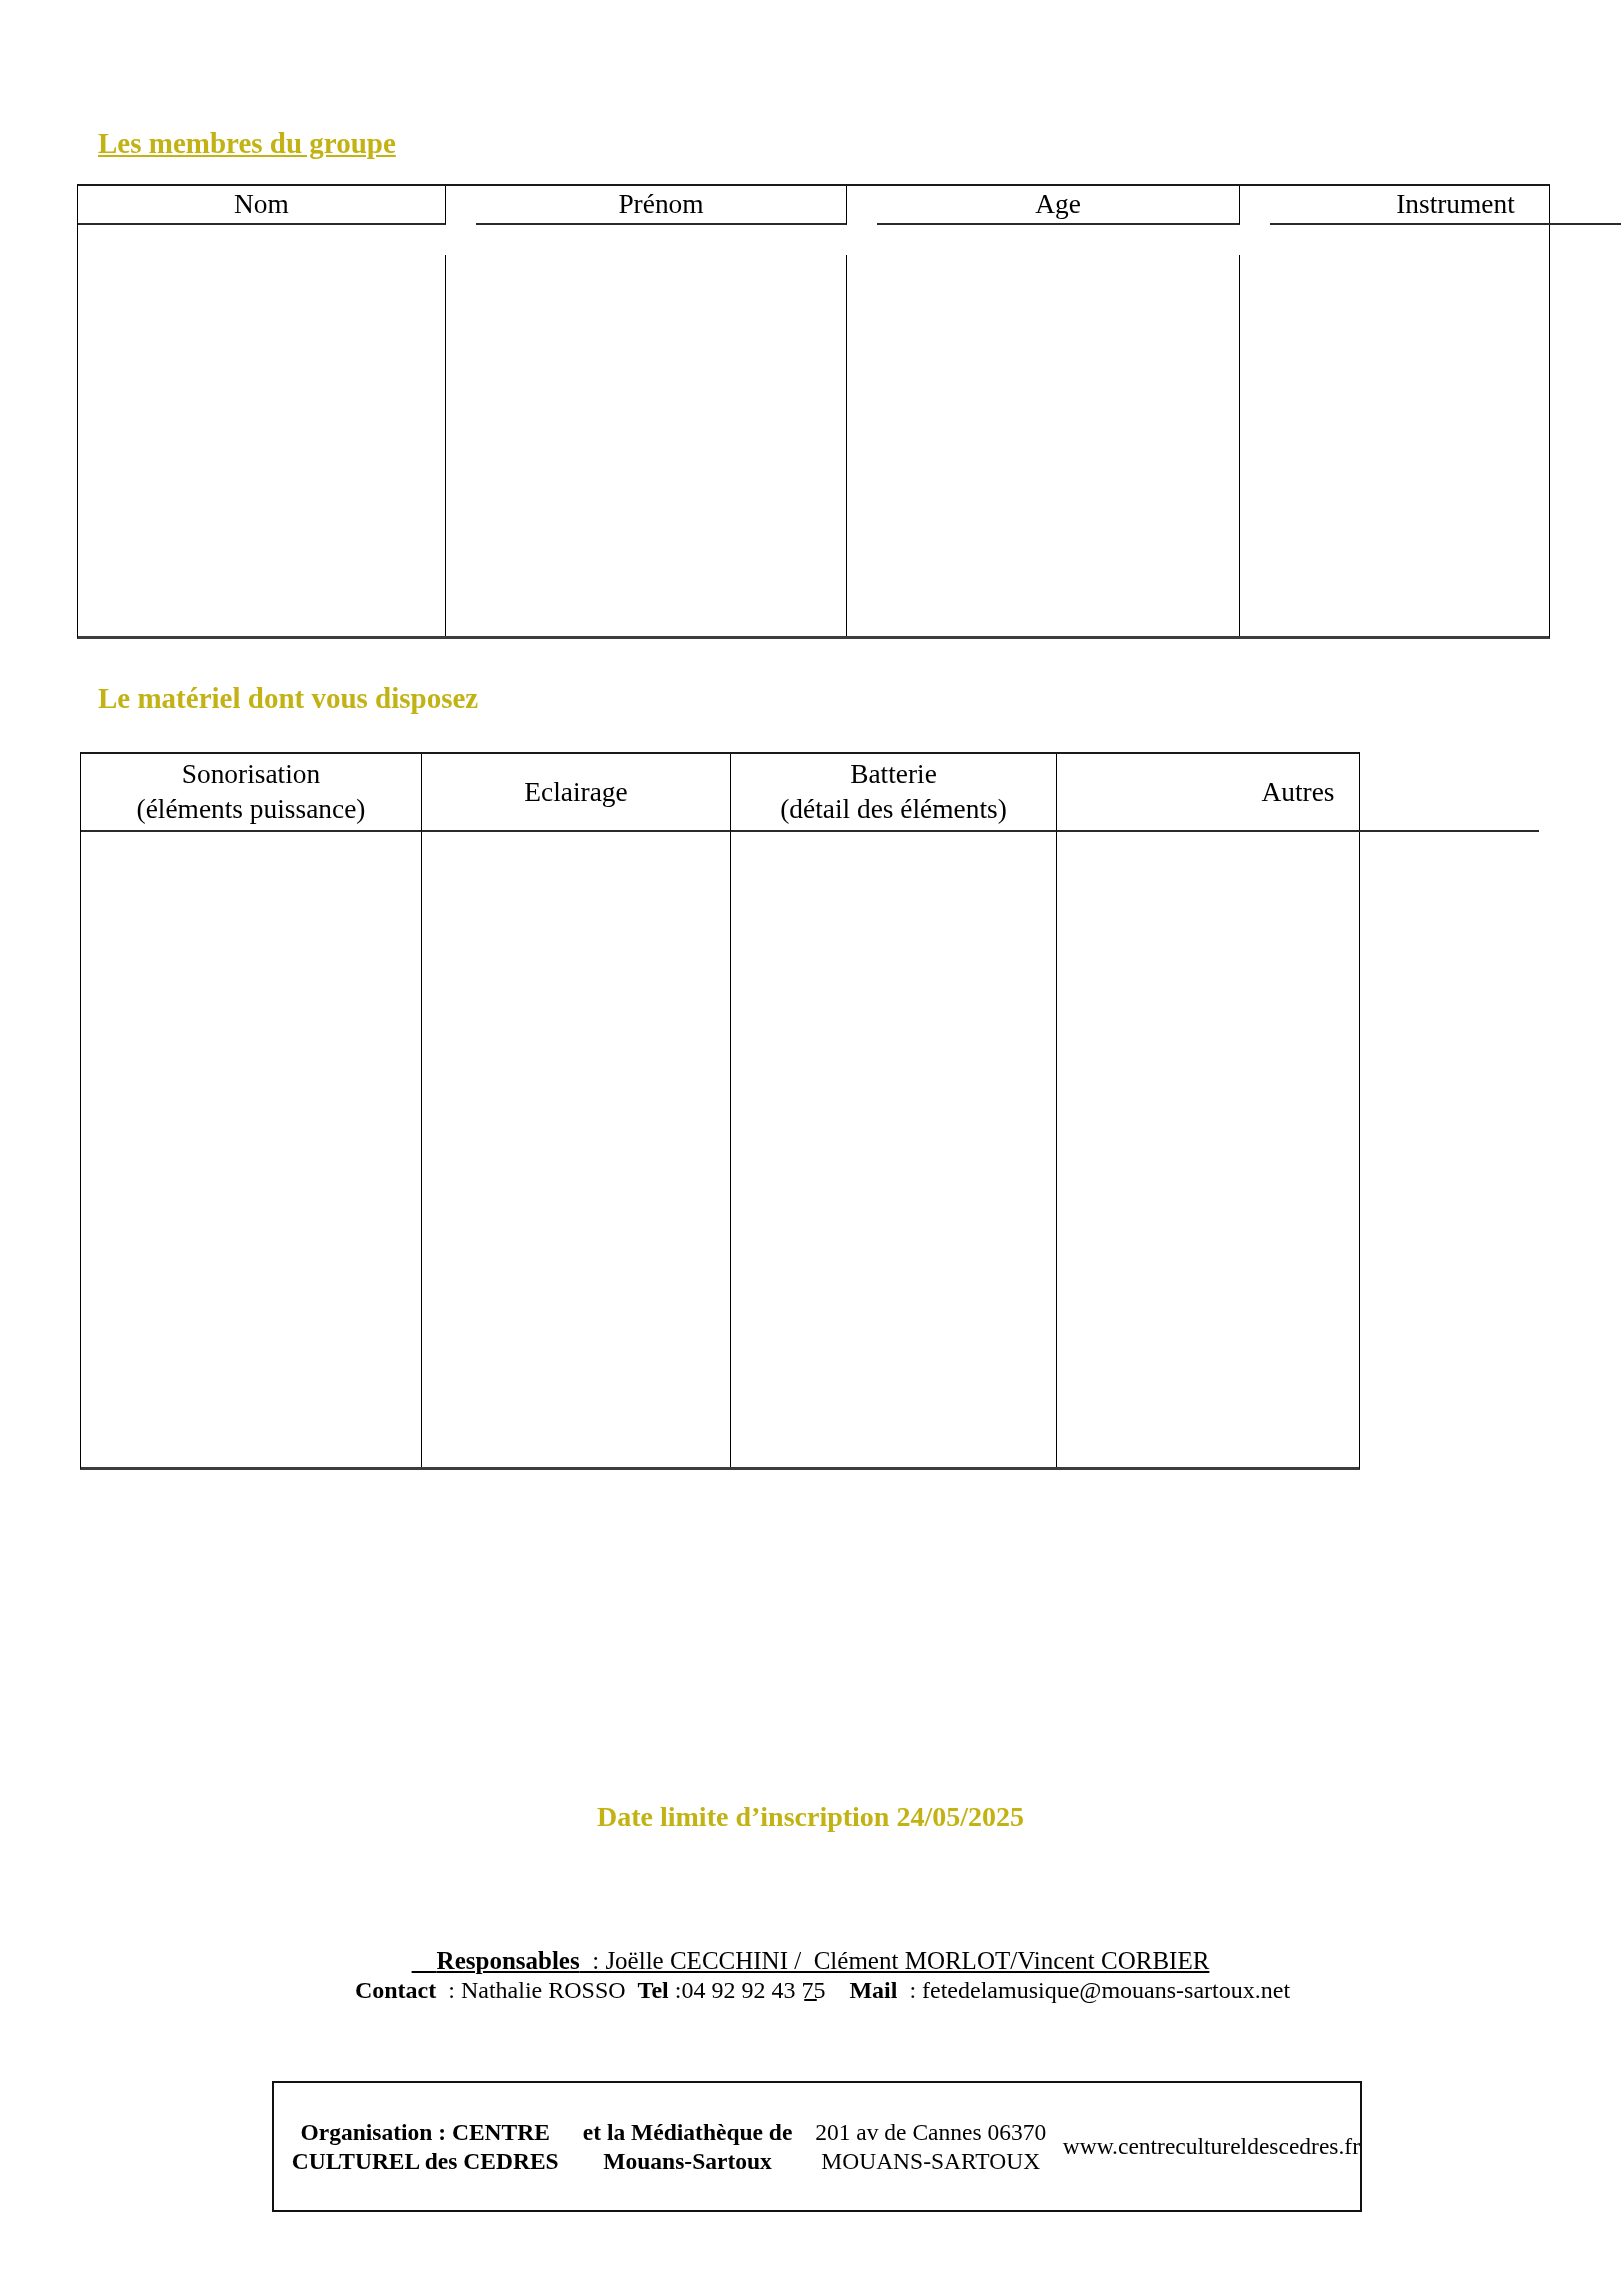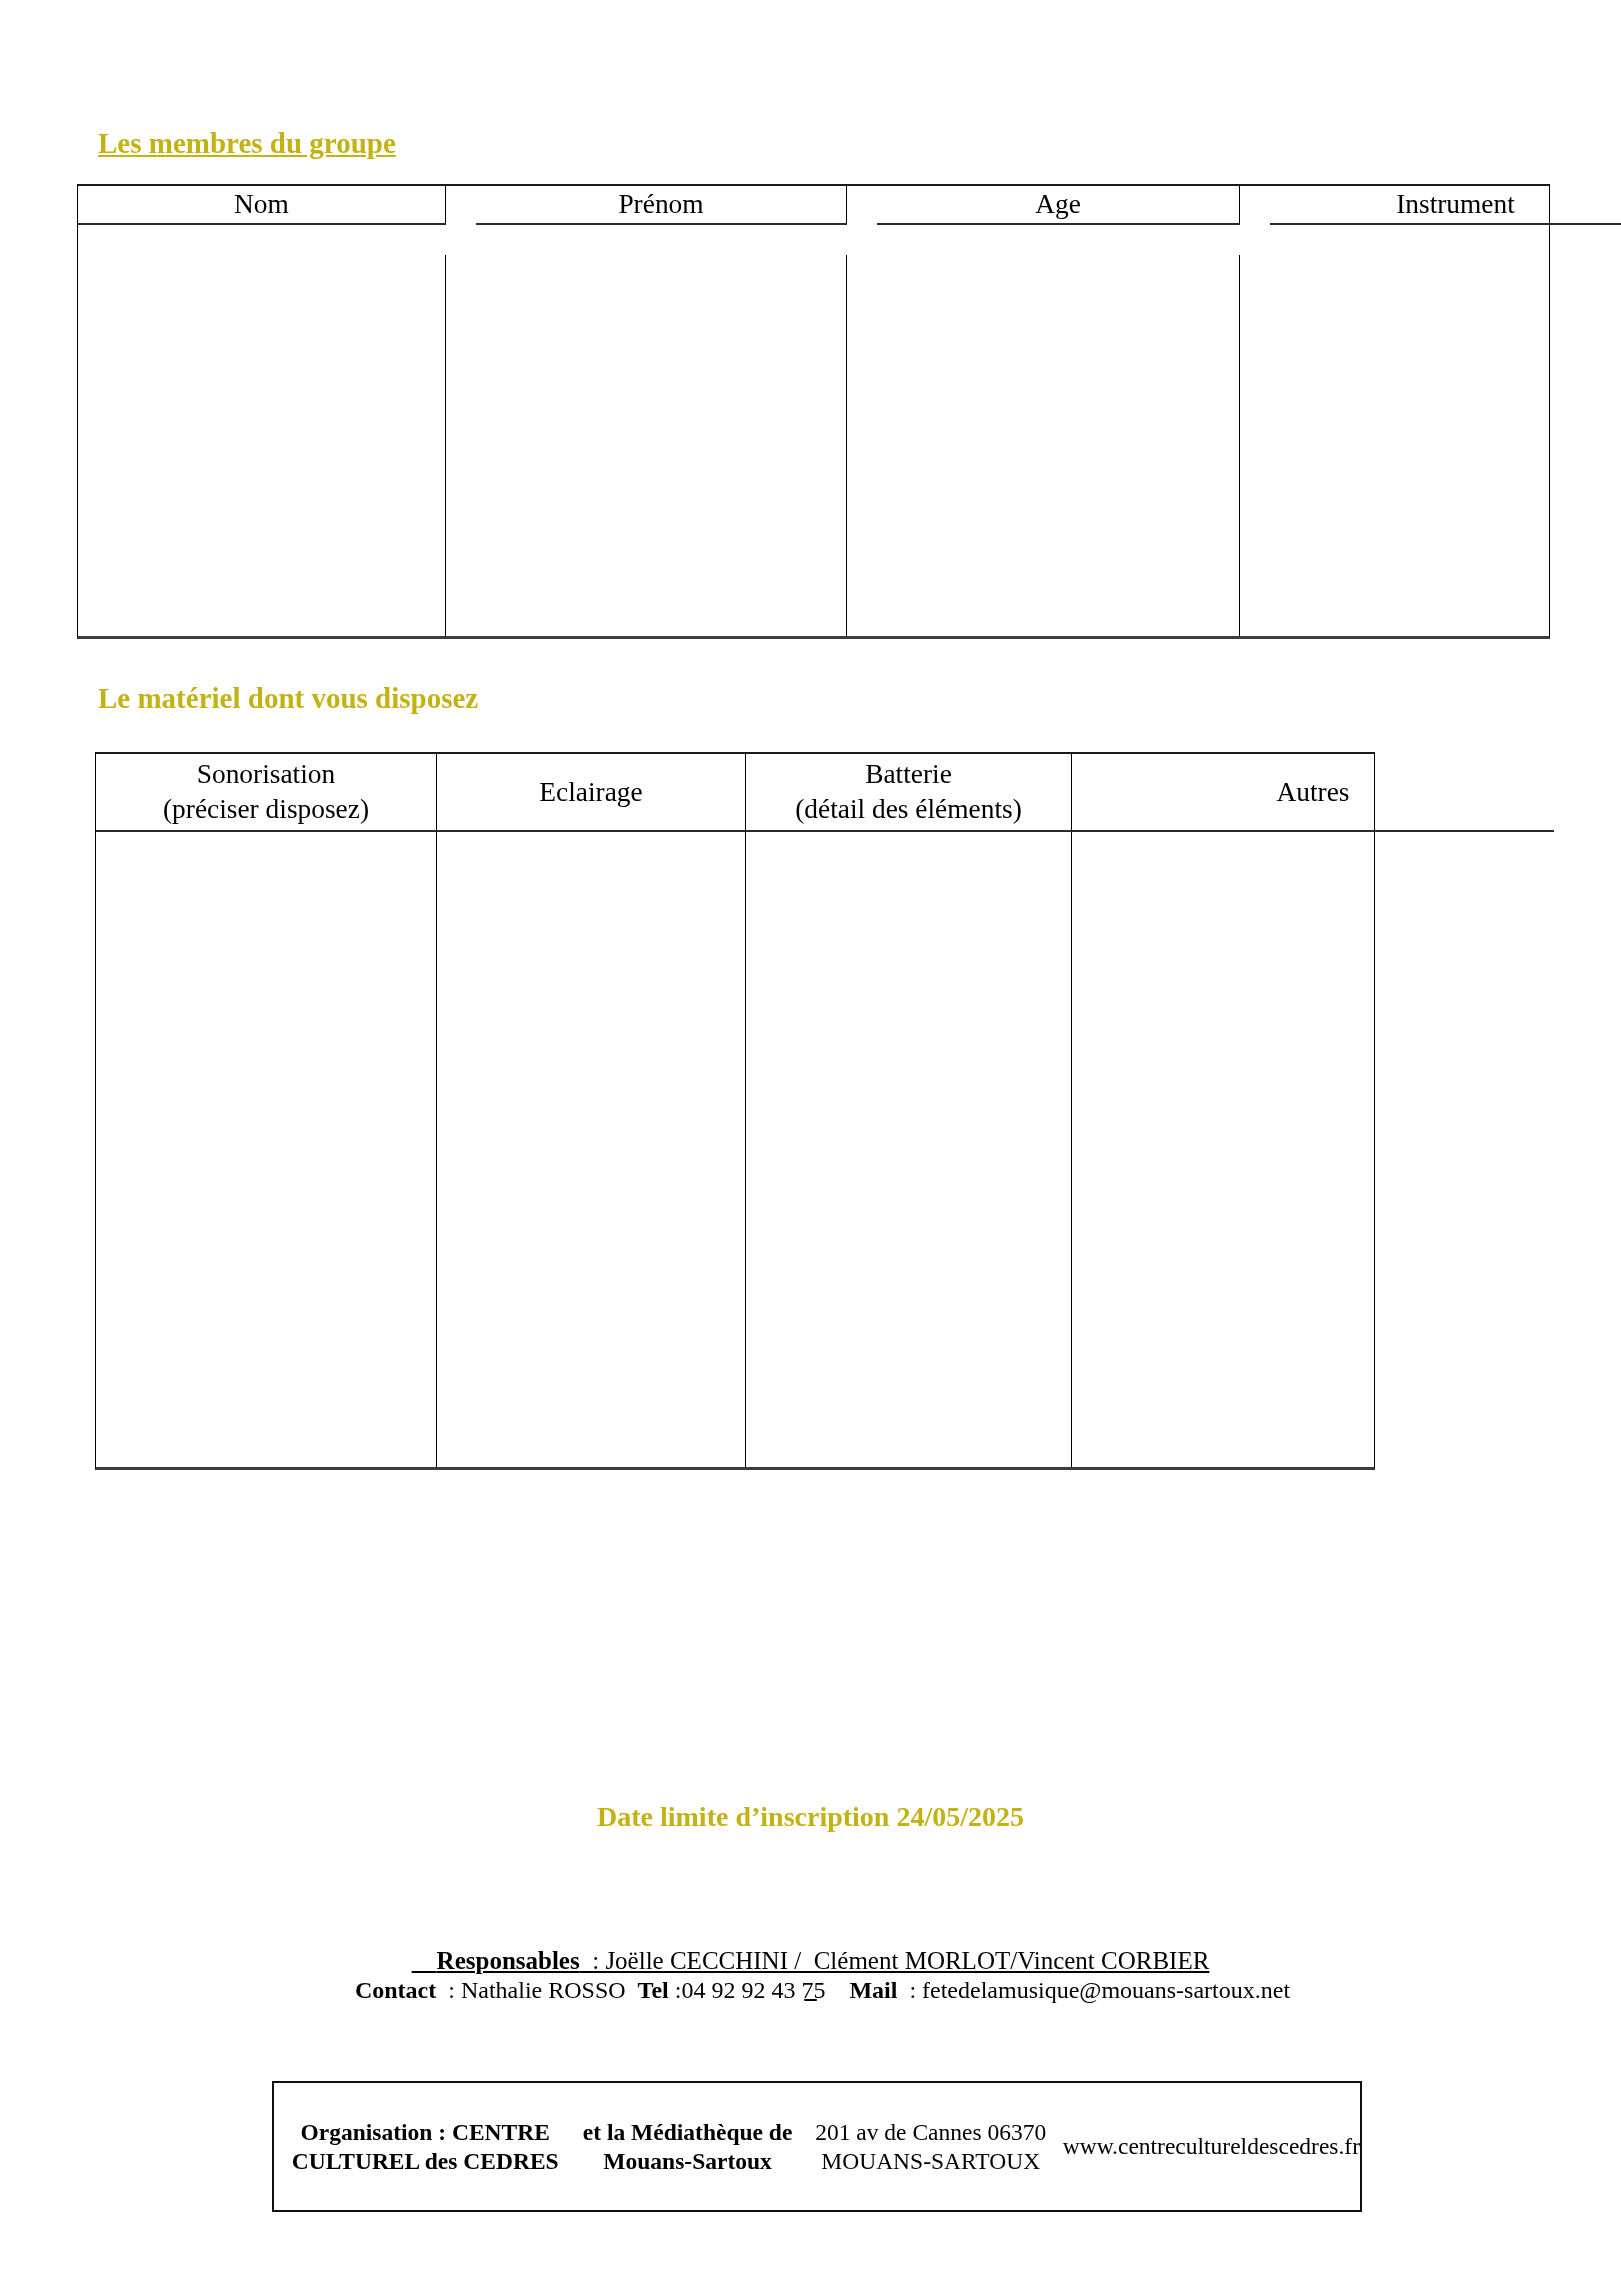--- a/index.html
+++ b/index.html
@@ -40,21 +40,21 @@
   #members-table {
     left: 77px;
     top: 184px;
     width: 1473px;
     height: 455px;
     grid-template-columns: 368px 371px 363px 371px;
     grid-template-rows: 39px 1fr;
     gap: 30px;
   }
   #materiel-table {
-    left: 95px;
+    left: 80px;
     top: 752px;
     width: 1280px;
     height: 718px;
     grid-template-columns: 341px 309px 326px 482px;
     grid-template-rows: 78px 1fr;
   }
   .th {
     border-right: 1px solid #000;
     border-bottom: 2px solid #2a2a2a;
     display: flex;
@@ -130,21 +130,21 @@
     <div class="td"></div>
     <div class="td"></div>
     <div class="td"></div>
   </div>
 
   <div id="heading-materiel" class="section-heading">Le matériel dont vous disposez</div>
 
   <div id="materiel-table" class="form-table">
     <div class="th">
       <span class="sub">Sonorisation</span>
-      <span class="sub">(préciser disposez)</span>
+      <span class="sub">(éléments puissance)</span>
     </div>
     <div class="th">
       <span class="sub">Eclairage</span>
       <span class="sub"></span>
     </div>
     <div class="th">
       <span class="sub">Batterie</span>
       <span class="sub">(détail des éléments)</span>
     </div>
     <div class="th">

